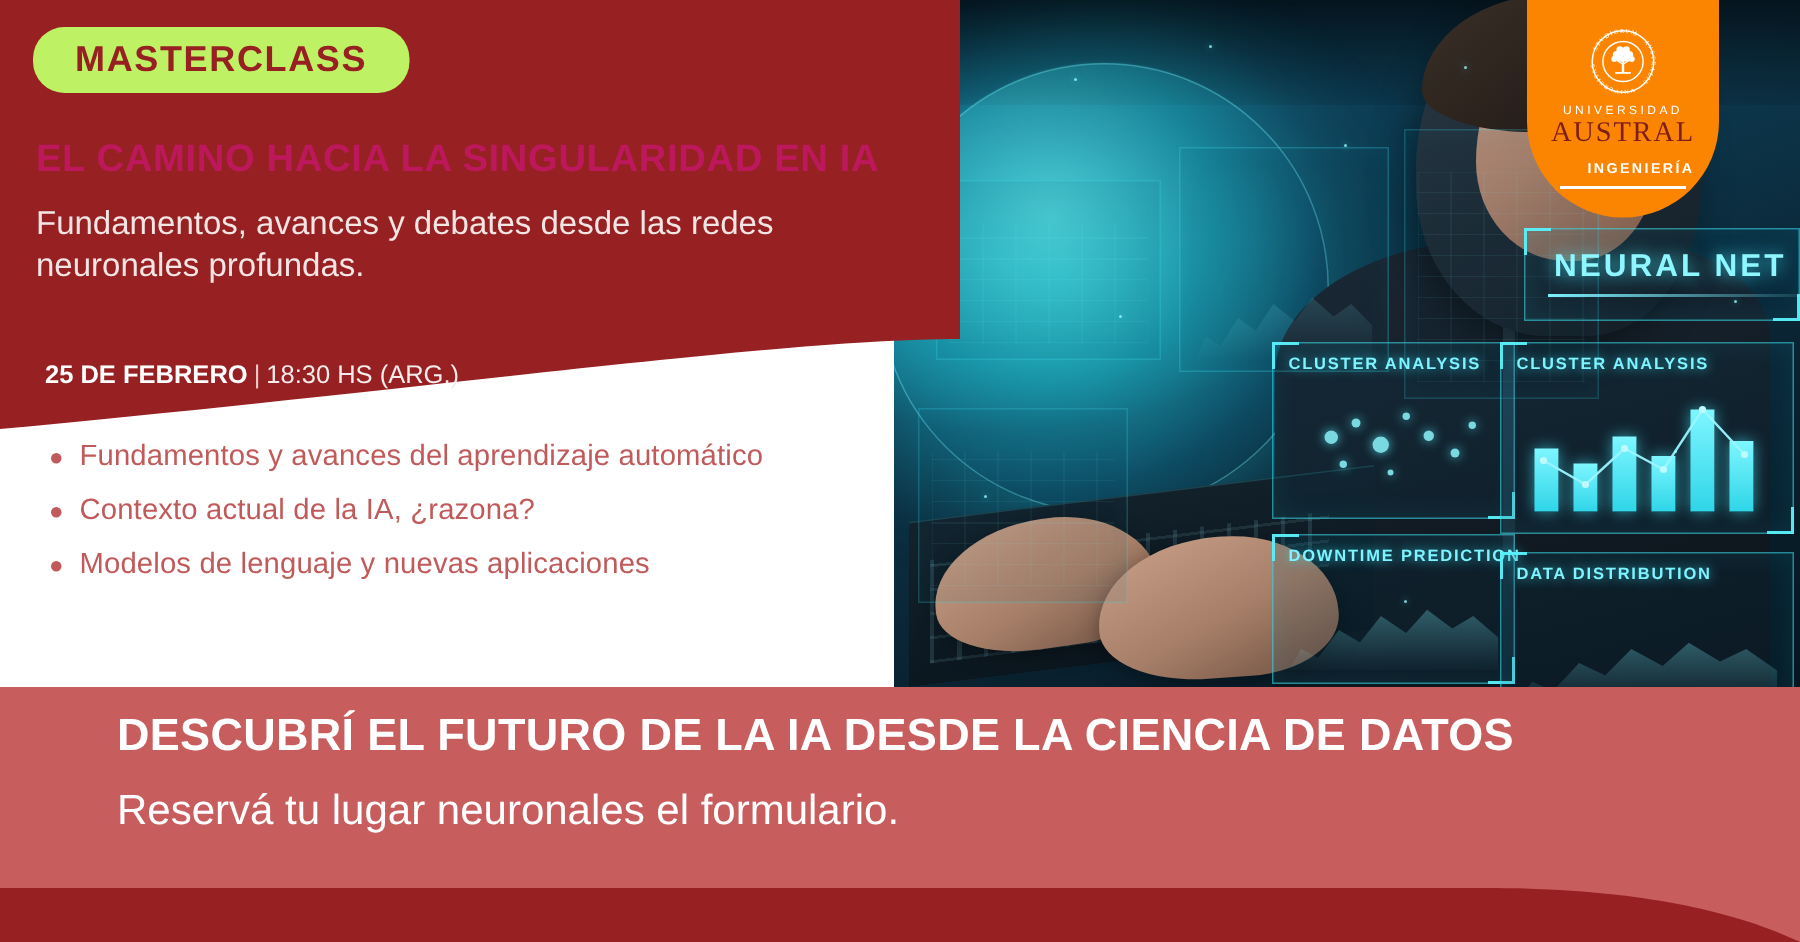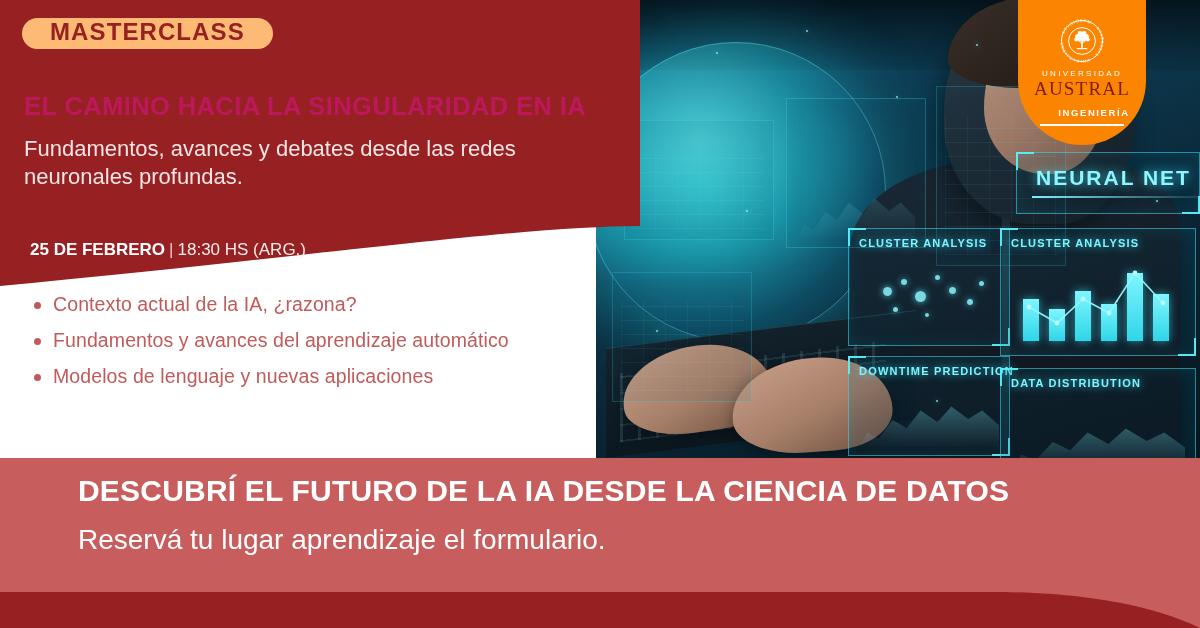--- a/index.html
+++ b/index.html
@@ -151,23 +151,23 @@
 
   
   .red-panel {
     position:absolute; left:0; top:0; width:640px; height:300px;
     background:#962022;
     clip-path:path("M0,0 L640,0 L640,226 C520,226 300,258 0,286 Z");
     z-index:3;
   }
   .masterclass-pill {
     position:absolute; left:22px; top:18px;
-    height:31px; padding:0 28px;
-    display:flex; justify-content:center;
-    background:#fdba74; border-radius:21px;
+    height:44px; padding:0 28px;
+    display:flex; align-items:center; justify-content:center;
+    background:#bef264; border-radius:21px;
     z-index:4;
   }
   .masterclass-pill span {
     font-size:24px; font-weight:700; letter-spacing:1.1px; color:#962022;
   }
   .headline {
     position:absolute; left:24px; top:92px; width:600px;
     font-size:25.5px; font-weight:700; letter-spacing:0.4px;
     color:#be185d; white-space:nowrap; z-index:4;
   }
@@ -354,25 +354,25 @@
   <div class="headline">EL CAMINO HACIA LA SINGULARIDAD EN IA</div>
   <div class="subhead">Fundamentos, avances y debates desde las redes neuronales profundas.</div>
 
   <div class="datetime">
     <span class="d">25 DE FEBRERO</span><span class="sep">|</span><span class="t">18:30 HS (ARG.)</span>
   </div>
 
   <div class="bullets">
     <div class="bullet">
       <span class="dot"></span>
-      <span class="txt">Contexto actual de la IA, ¿razona?</span>
+      <span class="txt">Fundamentos y avances del aprendizaje automático</span>
     </div>
     <div class="bullet">
       <span class="dot"></span>
-      <span class="txt">Fundamentos y avances del aprendizaje automático</span>
+      <span class="txt">Contexto actual de la IA, ¿razona?</span>
     </div>
     <div class="bullet">
       <span class="dot"></span>
       <span class="txt">Modelos de lenguaje y nuevas aplicaciones</span>
     </div>
   </div>
 
   <div class="badge">
     <div class="seal">
       <svg width="54" height="54" viewBox="0 0 54 54" aria-hidden="true">
@@ -403,16 +403,16 @@
       </svg>
     </div>
     <div class="uni">UNIVERSIDAD</div>
     <div class="austral">AUSTRAL</div>
     <div class="ing">INGENIERÍA</div>
     <div class="rule"></div>
   </div>
 
   <div class="bottom-band"></div>
   <div class="cta-title">DESCUBRÍ EL FUTURO DE LA IA DESDE LA CIENCIA DE DATOS</div>
-  <div class="cta-sub">Reservá tu lugar aprendizaje el formulario.</div>
+  <div class="cta-sub">Reservá tu lugar neuronales el formulario.</div>
   <div class="bottom-strip"></div>
 
 </div>
 
 </body></html>

